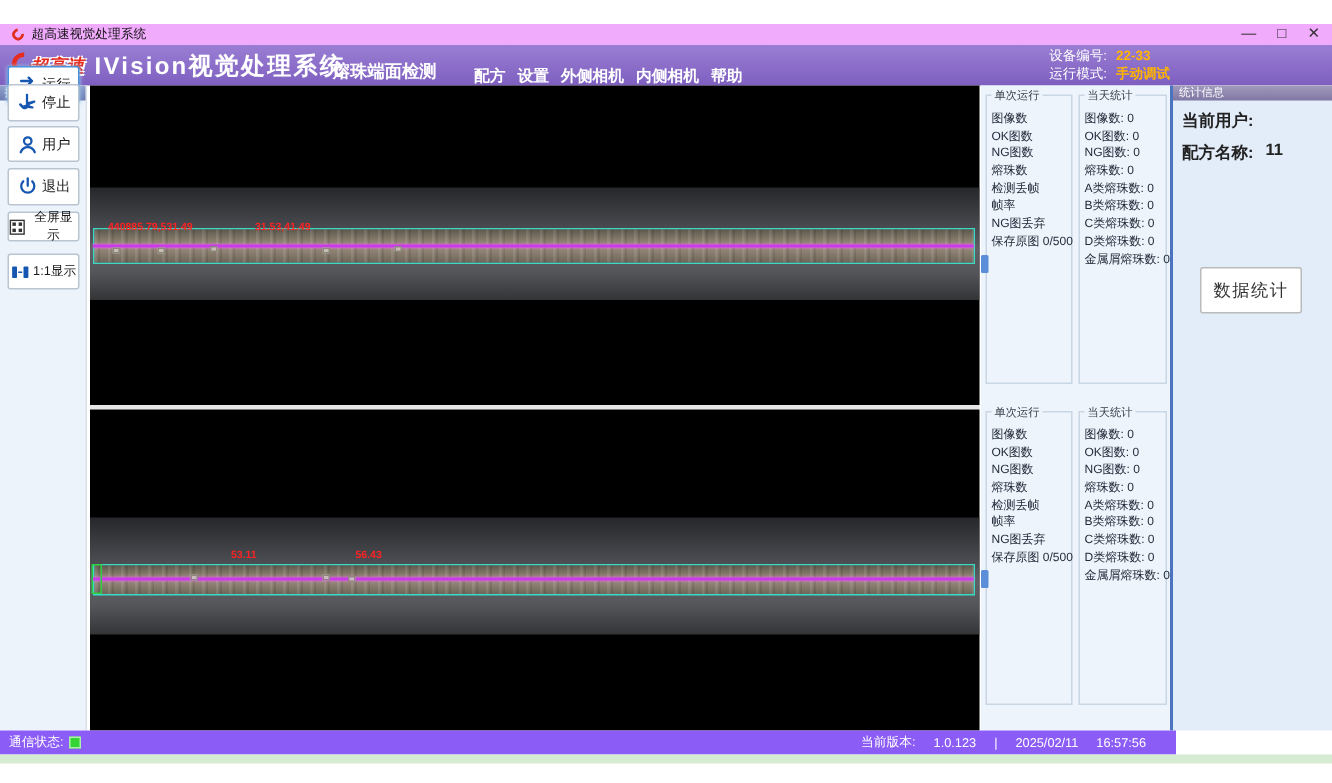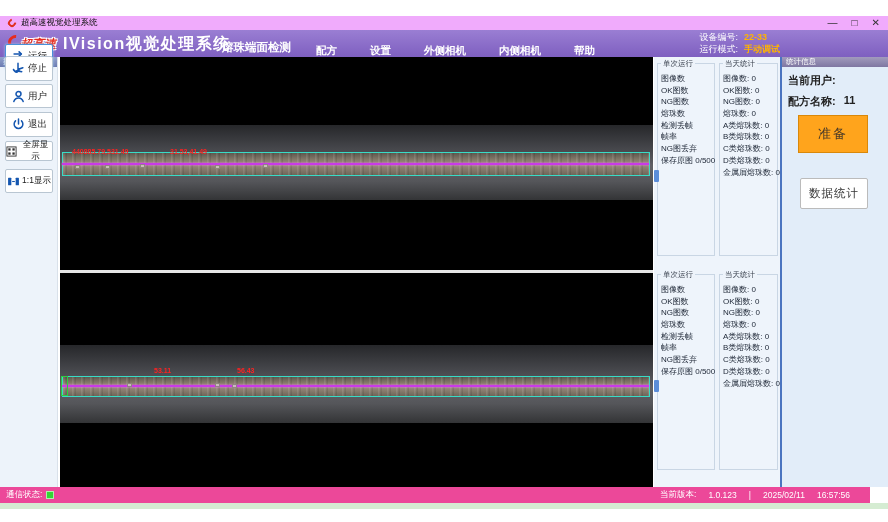--- a/index.html
+++ b/index.html
@@ -12,21 +12,21 @@
   .titlebar-text { font-size:8.5px; color:#111; margin-left:5px; }
   .win-controls { position:absolute; right:8px; top:0; height:14px; display:flex; gap:14px; align-items:center; font-size:10px; color:#333; }
   .win-controls span { cursor:default; line-height:14px; }
 
   
   .header { position:absolute; left:0; top:30px; width:888px; height:27px; background:linear-gradient(#9a7ed3,#7e5fc0); }
   .logo-swirl { position:absolute; left:8px; top:5px; width:15px; height:15px; border:3px solid #e62c1e; border-top-color:transparent; border-radius:50%; transform:rotate(50deg); }
   .logo-text { position:absolute; left:20px; top:6px; color:#e62c1e; font-style:italic; font-weight:bold; font-size:12px; text-shadow:1px 1px 0 #fff,-1px -1px 0 #fff,1px -1px 0 #fff,-1px 1px 0 #fff; }
   .app-title { position:absolute; left:63px; top:4px; font-size:16px; font-weight:bold; color:#fff; letter-spacing:1.5px; white-space:nowrap; }
   .subtitle { position:absolute; left:222px; top:10px; font-size:11.5px; font-weight:bold; color:#fff; white-space:nowrap; }
-  .menus { position:absolute; left:316px; top:14px; display:flex; gap:33px; font-size:10.5px; font-weight:bold; color:#fff; }
+  .menus { position:absolute; left:316px; top:14px; display:flex; gap:8px; font-size:10.5px; font-weight:bold; color:#fff; }
   .menus span { cursor:default; white-space:nowrap; }
   .devinfo { position:absolute; right:108px; top:2px; font-size:9px; line-height:11.5px; }
   .devinfo .row { display:flex; gap:6px; }
   .devinfo .lbl { color:#fff; }
   .devinfo .val { color:#ffb400; font-weight:bold; }
 
   
   .sidebar { position:absolute; left:0; top:57px; width:58px; height:430px; background:#edf3fa; border-right:1px solid #d9e1ea; }
   .op-header { height:10px; background:linear-gradient(#93a2cc,#6b7ab0); color:#fff; font-size:7.5px; line-height:10px; padding-left:3px; }
   .side-btn { position:absolute; left:5px; width:48px; background:#fff; border:1px solid #b9c6d2; border-radius:2px; display:flex; align-items:center; justify-content:center; gap:2px; font-size:9.5px; color:#1a1a1a; cursor:default; }
@@ -80,21 +80,21 @@
   .vdiv { position:absolute; left:780px; top:57px; width:2px; height:430px; background:#4a74c0; }
 
   
   .info { position:absolute; left:782px; top:57px; width:106px; height:430px; background:#e2edf9; }
   .info-header { height:10px; background:linear-gradient(#a29bbd,#7f77a2); color:#fff; font-size:7.5px; line-height:10px; padding-left:4px; }
   .info-row { margin:6px 0 0 6px; font-size:11px; font-weight:bold; color:#222; display:flex; gap:8px; white-space:nowrap; }
   .prepare-btn { position:absolute; left:16px; top:58px; width:70px; height:38px; background:#ffa41c; border:1px solid #d9880a; font-size:13px; color:#4a3a28; display:flex; align-items:center; justify-content:center; letter-spacing:2px; cursor:default; }
   .data-btn { position:absolute; left:18px; top:121px; width:68px; height:31px; background:#fff; border:1px solid #bbbbbb; border-radius:2px; font-size:11.5px; color:#333; display:flex; align-items:center; justify-content:center; letter-spacing:1px; cursor:default; }
 
   
-  .statusbar { position:absolute; left:0; top:487px; width:870px; height:16px; background:#ec4899; color:#fff; font-size:8.5px; display:flex; align-items:center; }
+  .statusbar { position:absolute; left:0; top:487px; width:784px; height:16px; background:#8b5cf6; color:#fff; font-size:8.5px; display:flex; align-items:center; }
   .comm { display:flex; align-items:center; gap:4px; margin-left:6px; }
   .led { width:8px; height:8px; background:#35d435; border:1px solid #aef0ae; }
   .sb-right { margin-left:auto; margin-right:20px; display:flex; gap:12px; align-items:center; }
   .mint-strip { position:absolute; left:0; top:503px; width:888px; height:6px; background:#d5ecd2; }
 </style>
 </head>
 <body>
 
 <div class="screen">
 
@@ -277,21 +277,20 @@
 
   <div class="info">
     <div class="info-header">统计信息</div>
     <div class="info-row">
       <span>当前用户:</span>
     </div>
     <div class="info-row">
       <span>配方名称:</span>
       <span>11</span>
     </div>
-    <button class="prepare-btn">准备</button>
     <button class="data-btn">数据统计</button>
   </div>
 
   <div class="statusbar">
     <div class="comm">
       <span>通信状态:</span>
       <span class="led"></span>
     </div>
     <div class="sb-right">
       <span>当前版本:</span>

